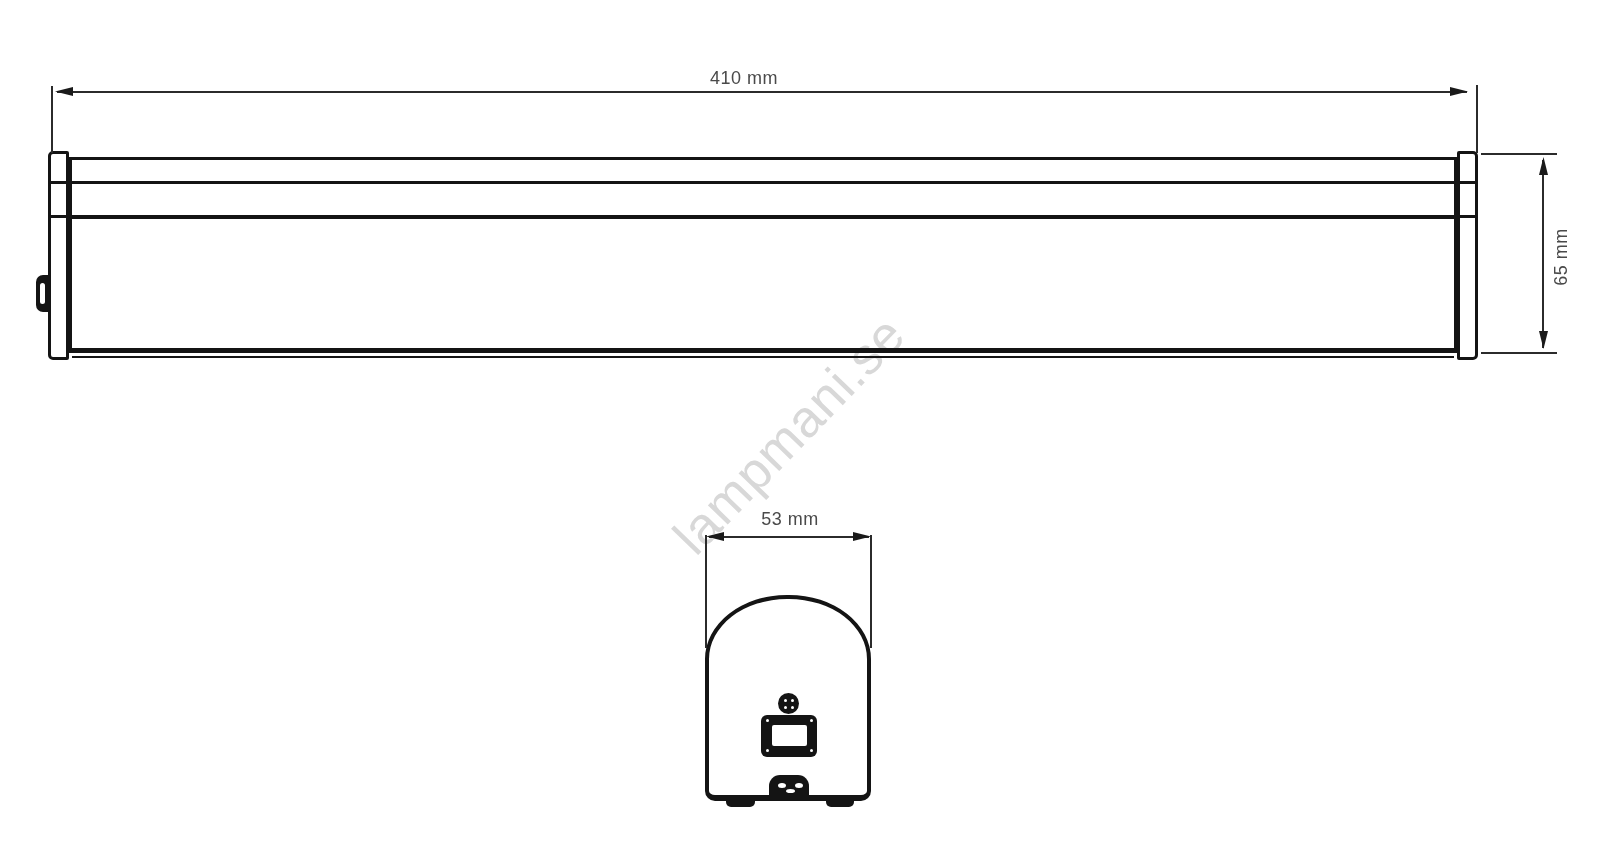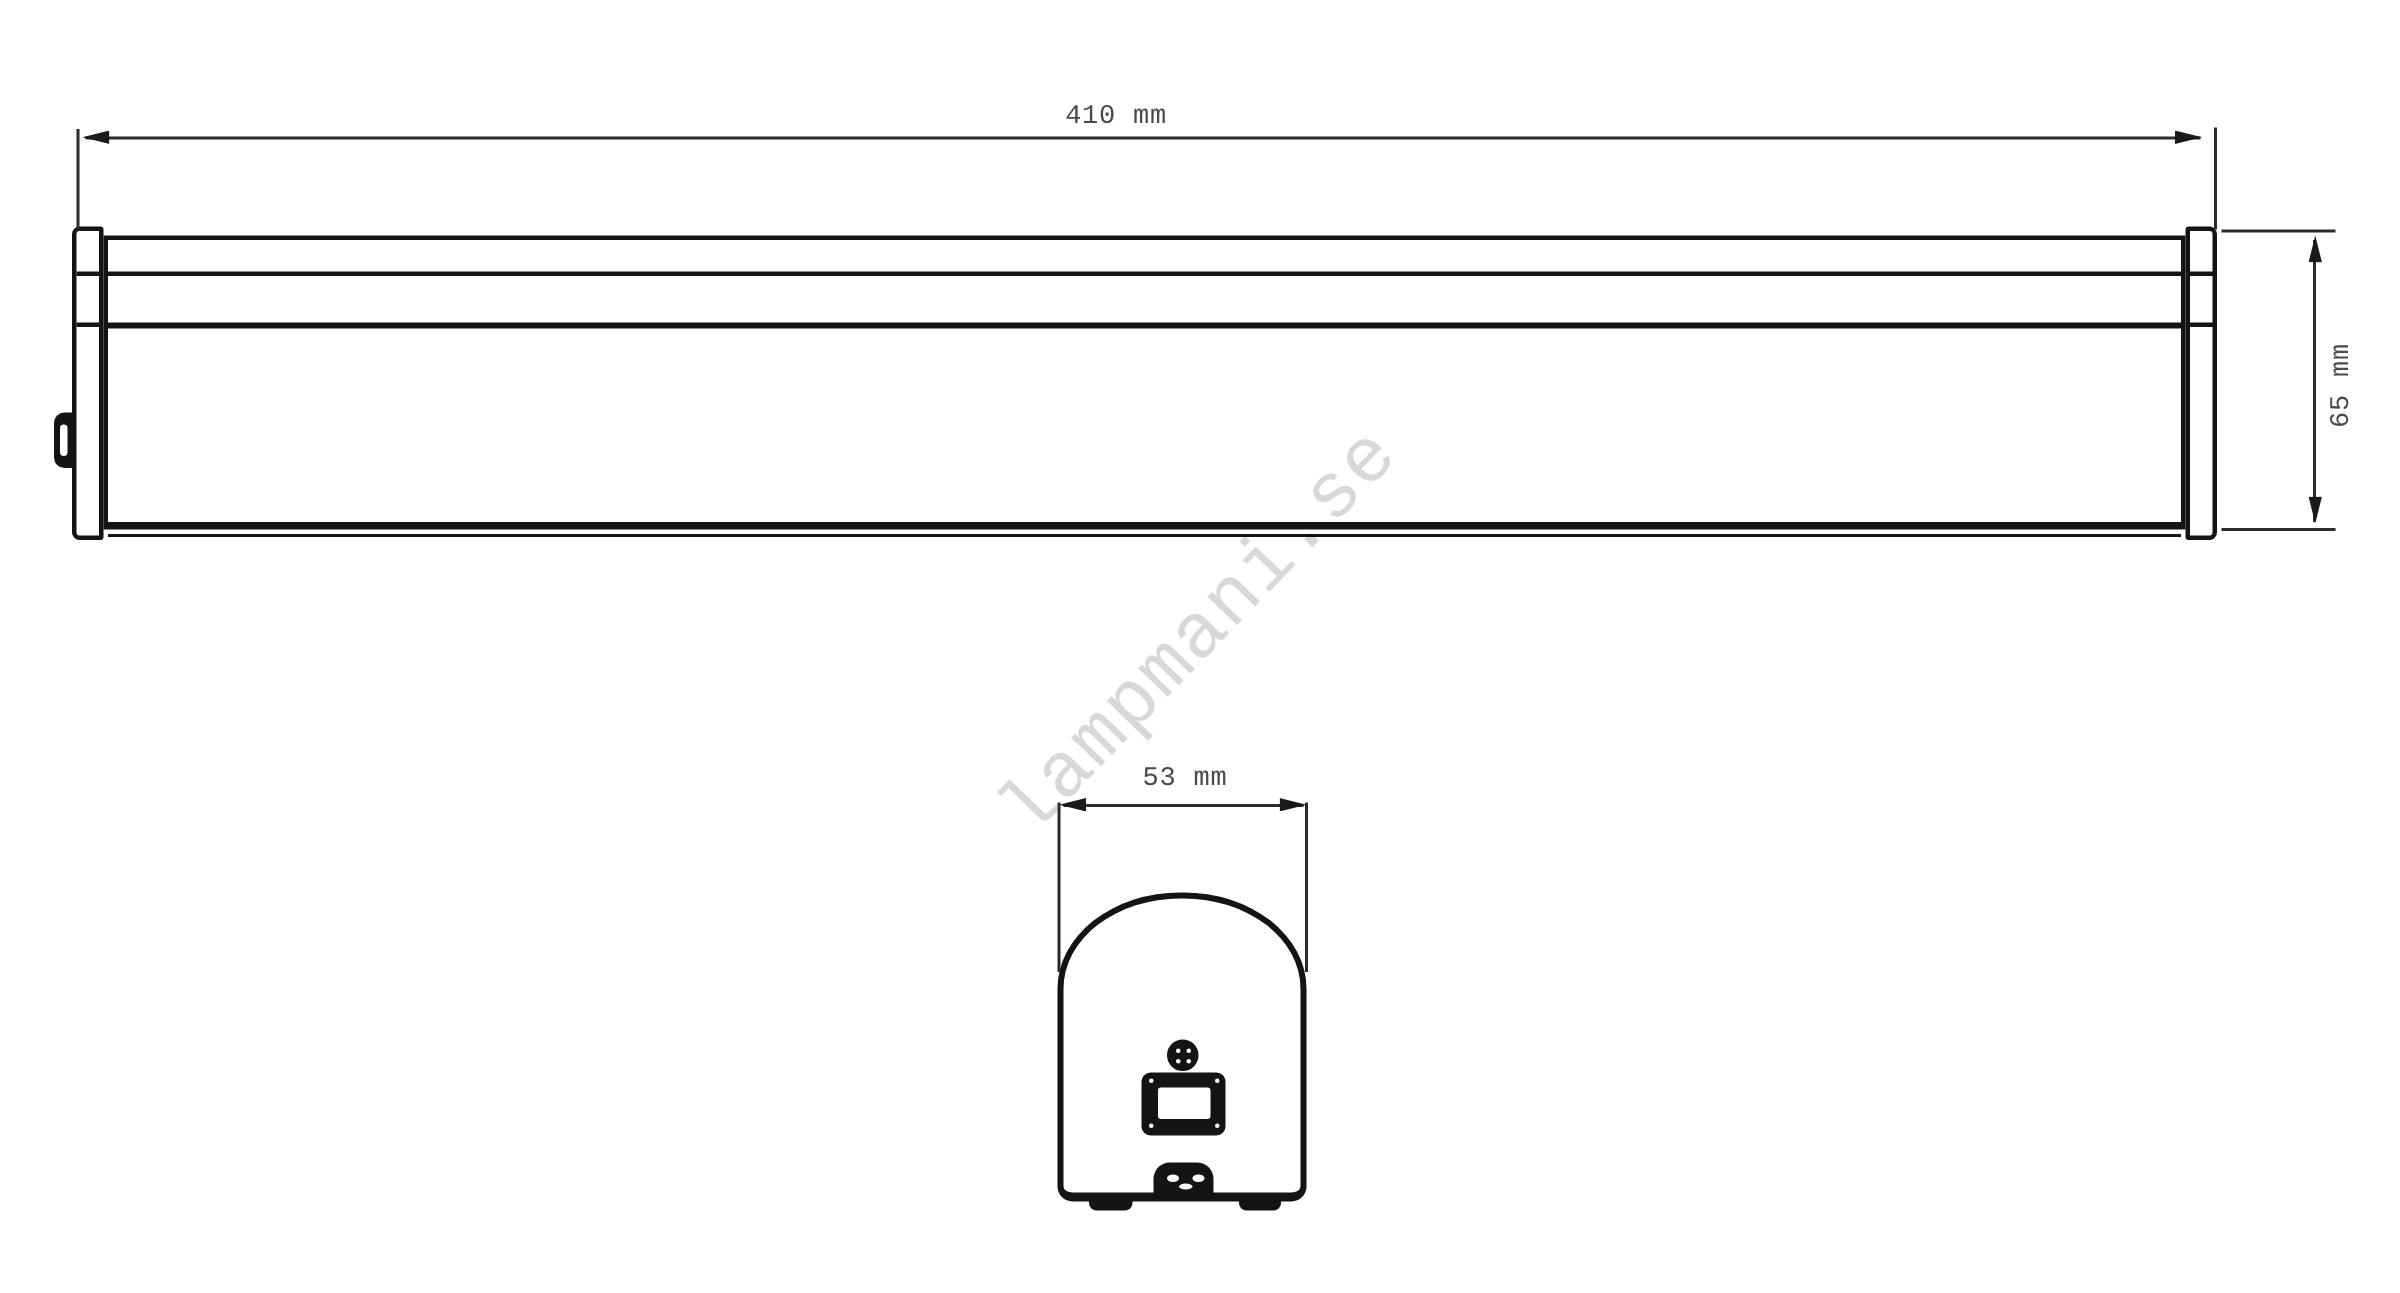--- a/index.html
+++ b/index.html
@@ -1,18 +1,18 @@
 <!DOCTYPE html>
 <html><head>
 <meta charset="utf-8">
 <style>
   html,body{margin:0;padding:0;background:#ffffff;}
   .canvas{
     position:relative;width:1600px;height:862px;background:#ffffff;overflow:hidden;
-    font-family:Liberation Mono, monospace;
+    font-family:Liberation Sans, sans-serif;
   }
   .abs{position:absolute;box-sizing:border-box;}
   
   .ink{background:#141414;}
   .dimline{background:#2b2b2b;}
   .arrow{background:#1a1a1a;}
   .dim-label{
     color:#4a4a4a;font-size:18px;line-height:20px;text-align:center;
     white-space:nowrap;letter-spacing:0.5px;
   }

